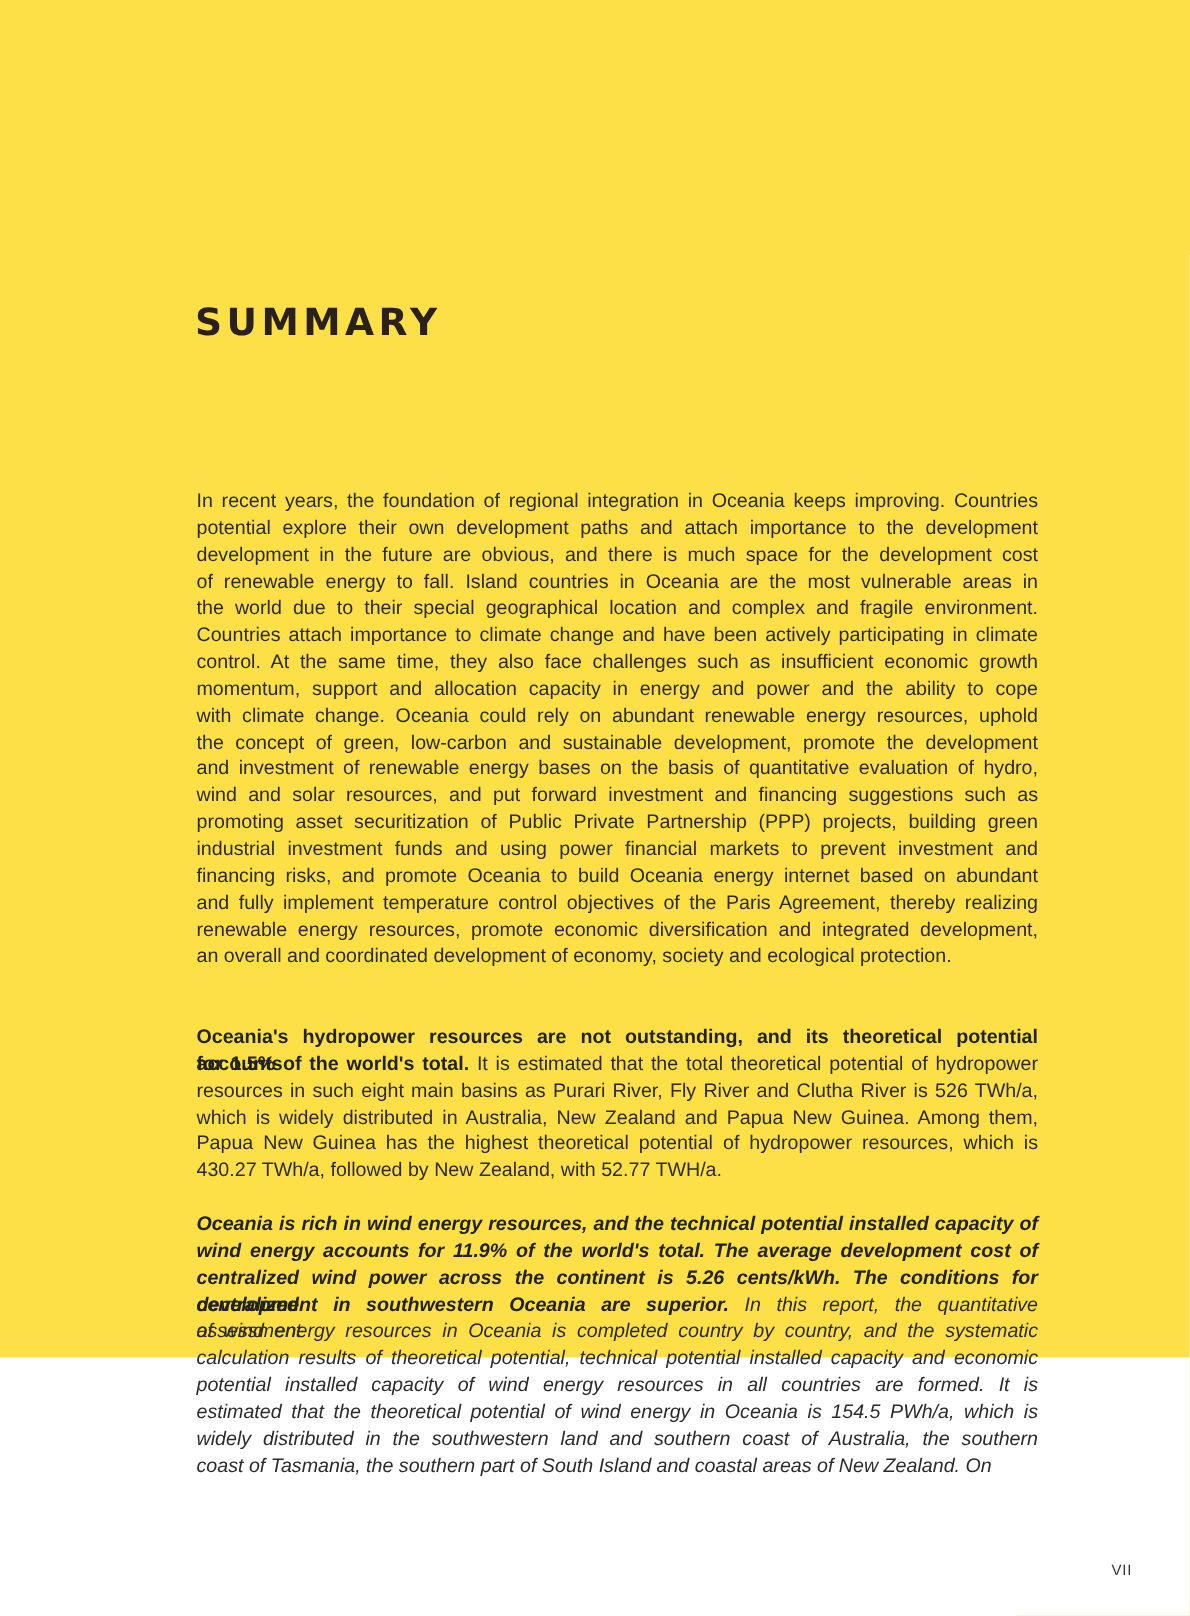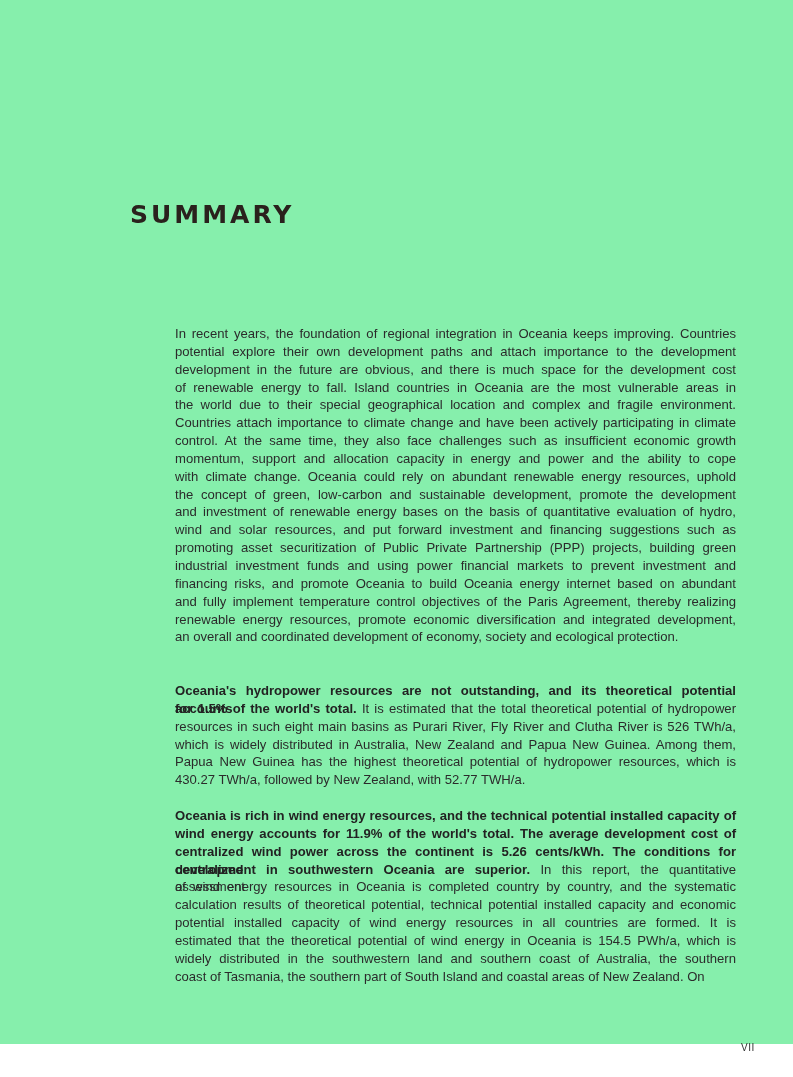--- a/index.html
+++ b/index.html
@@ -1,30 +1,30 @@
 <!DOCTYPE html>
 <html><head>
 <meta charset="utf-8">
 <style>
   html, body { margin:0; padding:0; background:#ffffff; }
   body { width:793px; height:1077px; position:relative; overflow:hidden; }
-  .page { position:absolute; left:0; top:0; width:793px; height:1044px; background:#86efac; }
+  .page { position:absolute; left:0; top:0; width:793px; height:905px; background:#fde047; }
   .title {
     position:absolute; left:130px; top:200px;
     font-family:"DejaVu Sans", sans-serif; font-weight:bold;
     font-size:25px; letter-spacing:3px; color:#2a211d; margin:0;
   }
   .para { position:absolute; left:131px; width:561px; }
   .line {
     display:block; height:17.85px; line-height:17.85px;
     font-family:"Liberation Sans", sans-serif; font-size:13.1px; color:#2b2b2b;
     text-align:justify; text-align-last:justify; white-space:nowrap; overflow:visible;
   }
   .line.last { text-align-last:left; }
-  .line .inner { display:inline-block; width:561px; white-space:normal; text-align:justify; text-align-last:justify;margin-left:44px; }
+  .line .inner { display:inline-block; width:561px; white-space:normal; text-align:justify; text-align-last:justify; }
   .line.last .inner { text-align-last:left; }
   b { font-weight:bold; color:#222; }
   .pagenum {
     position:absolute; left:741px; top:1017px;
     font-family:"Liberation Sans", sans-serif; font-size:10px; color:#333; letter-spacing:0.5px;margin-top:25px;
   }
 </style>
 </head>
 <body>
 
@@ -52,21 +52,21 @@
       <span class="line last"><span class="inner">an overall and coordinated development of economy, society and ecological protection.</span></span>
     </div>
   <div class="para" id="p-hydro" style="top:682px;">
       <span class="line"><span class="inner"><b>Oceania's hydropower resources are not outstanding, and its theoretical potential accounts</b></span></span>
       <span class="line"><span class="inner"><b>for 1.5% of the world's total.</b><span> It is estimated that the total theoretical potential of hydropower</span></span></span>
       <span class="line"><span class="inner"><span>resources in such eight main basins as Purari River, Fly River and Clutha River is 526 TWh/a,</span></span></span>
       <span class="line"><span class="inner"><span>which is widely distributed in Australia, New Zealand and Papua New Guinea. Among them,</span></span></span>
       <span class="line"><span class="inner"><span>Papua New Guinea has the highest theoretical potential of hydropower resources, which is</span></span></span>
       <span class="line last"><span class="inner"><span>430.27 TWh/a, followed by New Zealand, with 52.77 TWH/a.</span></span></span>
     </div>
-  <div class="para" id="p-wind" style="top:807px;">
+  <div class="para" id="p-wind" style="top:807px;font-style:italic;">
       <span class="line"><span class="inner"><b>Oceania is rich in wind energy resources, and the technical potential installed capacity of</b></span></span>
       <span class="line"><span class="inner"><b>wind energy accounts for 11.9% of the world's total. The average development cost of</b></span></span>
       <span class="line"><span class="inner"><b>centralized wind power across the continent is 5.26 cents/kWh. The conditions for centralized</b></span></span>
       <span class="line"><span class="inner"><b>development in southwestern Oceania are superior.</b><span> In this report, the quantitative assessment</span></span></span>
       <span class="line"><span class="inner"><span>of wind energy resources in Oceania is completed country by country, and the systematic</span></span></span>
       <span class="line"><span class="inner"><span>calculation results of theoretical potential, technical potential installed capacity and economic</span></span></span>
       <span class="line"><span class="inner"><span>potential installed capacity of wind energy resources in all countries are formed. It is</span></span></span>
       <span class="line"><span class="inner"><span>estimated that the theoretical potential of wind energy in Oceania is 154.5 PWh/a, which is</span></span></span>
       <span class="line"><span class="inner"><span>widely distributed in the southwestern land and southern coast of Australia, the southern</span></span></span>
       <span class="line last"><span class="inner"><span>coast of Tasmania, the southern part of South Island and coastal areas of New Zealand. On</span></span></span>

